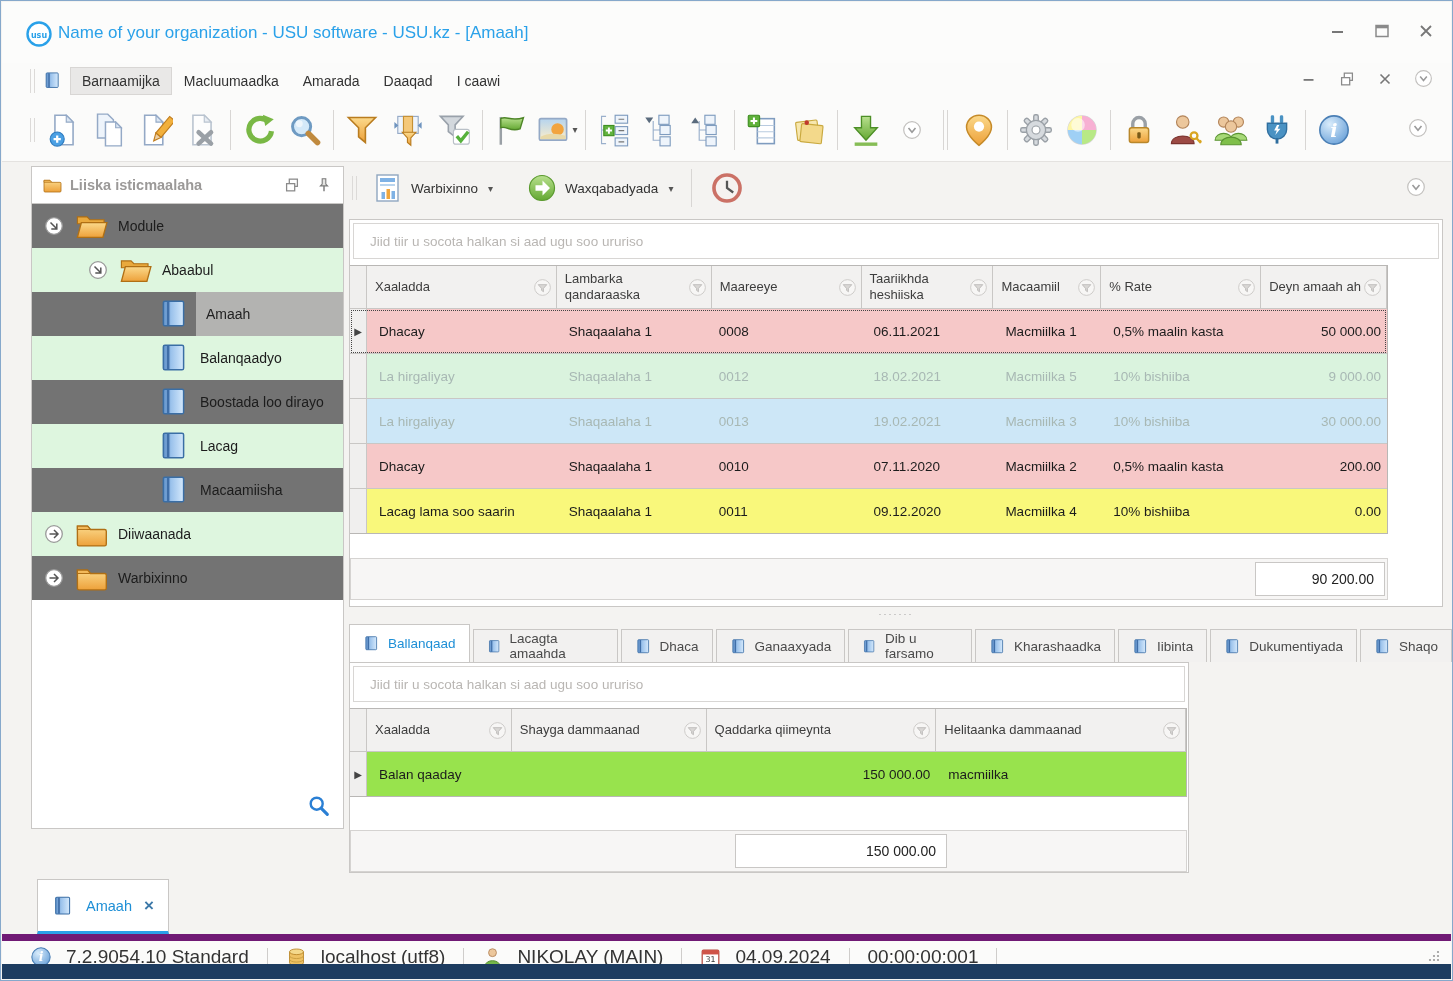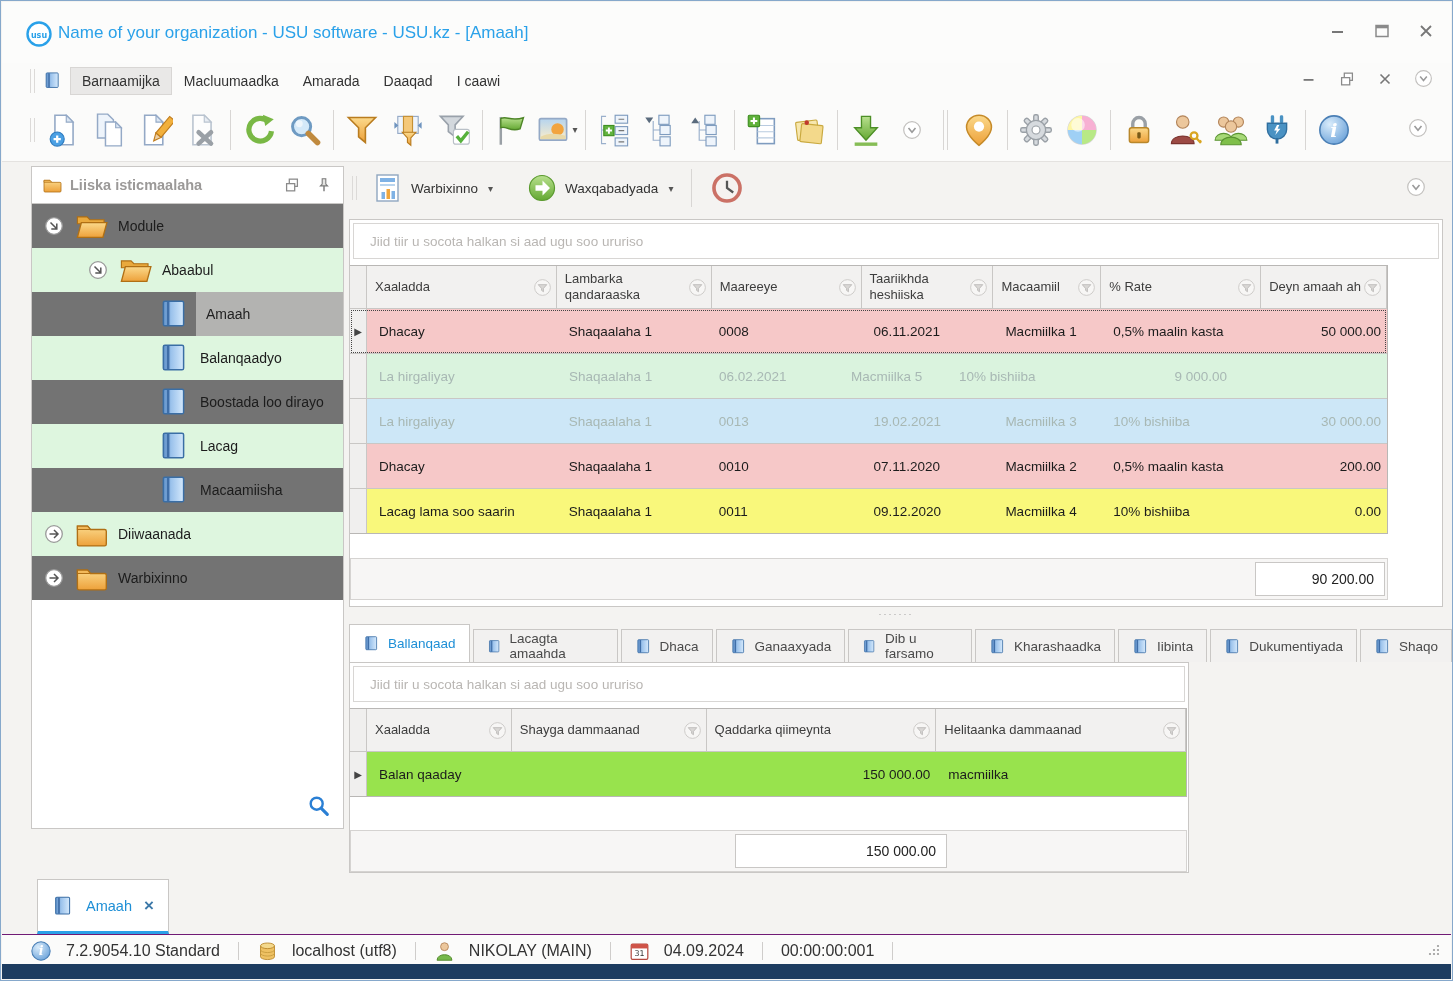--- a/index.html
+++ b/index.html
@@ -85,21 +85,21 @@
   .dtabs{position:absolute;left:348px;top:623px;height:38px;display:flex;align-items:flex-end;gap:3px;}
   .dtab{display:flex;align-items:center;gap:8px;height:33px;padding:0 13px;background:#f2f1f0;border:1px solid #c9c7c5;border-bottom:none;font-size:13.5px;color:#4a4a4a;box-sizing:border-box;}
   .dtab svg{width:17px;height:17px;}
   .dtab.active{background:#fff;height:38px;color:#1e8fd6;}
   
   .doctab{position:absolute;left:36px;top:878px;width:132px;height:55px;background:#fff;border:1px solid #c9c7c5;border-bottom:3px solid #2aa0e8;box-sizing:border-box;display:flex;align-items:center;justify-content:center;gap:12px;}
   .doctab svg{width:22px;height:22px;}
   .doctab .dlbl{font-size:14.5px;color:#1e8fd6;}
   .doctab .dx{font-size:17px;color:#3c78a8;font-weight:bold;}
   
-  .statusbar{position:absolute;left:1px;right:1px;top:933px;height:32px;background:#fbfbfa;border-top:1px solid #701a75;display:flex;align-items:center;font-size:16px;color:#333;}
+  .statusbar{position:absolute;left:1px;right:1px;top:933px;height:32px;background:#fbfbfa;border-top:7px solid #701a75;display:flex;align-items:center;font-size:19px;color:#333;}
   .sitem{display:flex;align-items:center;gap:14px;}
   .ssep{width:1px;height:18px;background:#cfcdcb;margin:0 18px;}
   .sgrip{position:absolute;right:10px;top:8px;color:#8a8a8a;}
   .bottombar{position:absolute;left:1px;right:1px;bottom:1px;height:15px;background:#1d3c60;}
 </style>
 </head>
 <body>
 
 <svg width="0" height="0" style="position:absolute" aria-hidden="true">
 <defs>
@@ -774,21 +774,22 @@
           <div class="g-cell" style="width: 155px;">0008</div>
           <div class="g-cell" style="width: 132px;">06.11.2021</div>
           <div class="g-cell" style="width: 108px;">Macmiilka 1</div>
           <div class="g-cell" style="width: 160px;">0,5% maalin kasta</div>
           <div class="g-cell num" style="width: 126px;">50 000.00</div>
         </div>
         <div class="g-row c-green dim">
           <div class="g-ind"></div>
           <div class="g-cell" style="width: 190px;">La hirgaliyay</div>
           <div class="g-cell" style="width: 150px;">Shaqaalaha 1</div>
-          <div class="g-cell" style="width: 132px;">06.02.2021</div>
+          <div class="g-cell" style="width: 155px;">0012</div>
+          <div class="g-cell" style="width: 132px;">18.02.2021</div>
           <div class="g-cell" style="width: 108px;">Macmiilka 5</div>
           <div class="g-cell" style="width: 160px;">10% bishiiba</div>
           <div class="g-cell num" style="width: 126px;">9 000.00</div>
         </div>
         <div class="g-row c-blue dim">
           <div class="g-ind"></div>
           <div class="g-cell" style="width: 190px;">La hirgaliyay</div>
           <div class="g-cell" style="width: 150px;">Shaqaalaha 1</div>
           <div class="g-cell" style="width: 155px;">0013</div>
           <div class="g-cell" style="width: 132px;">19.02.2021</div>

